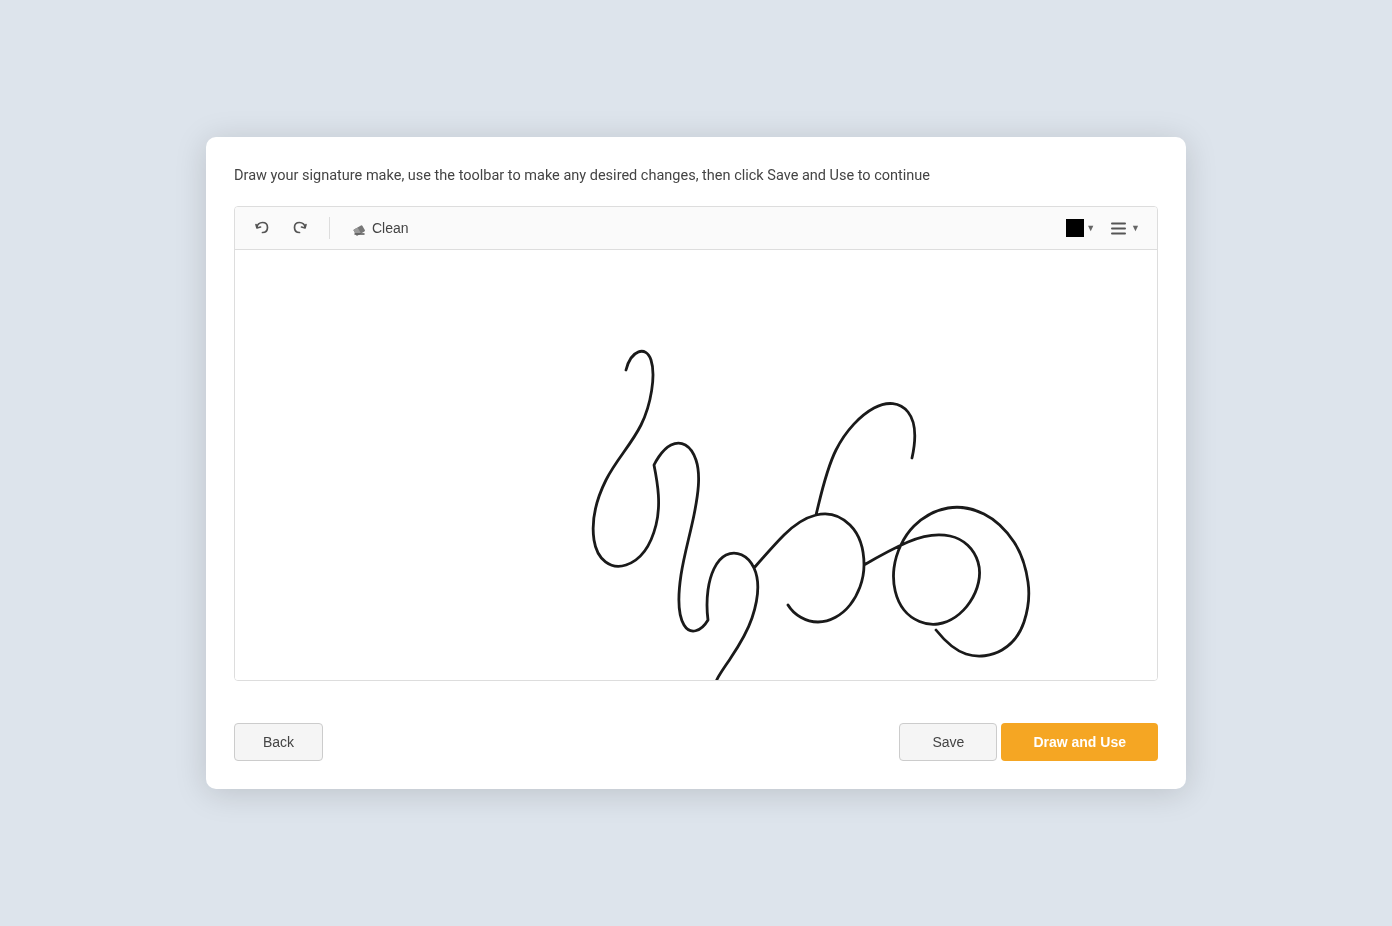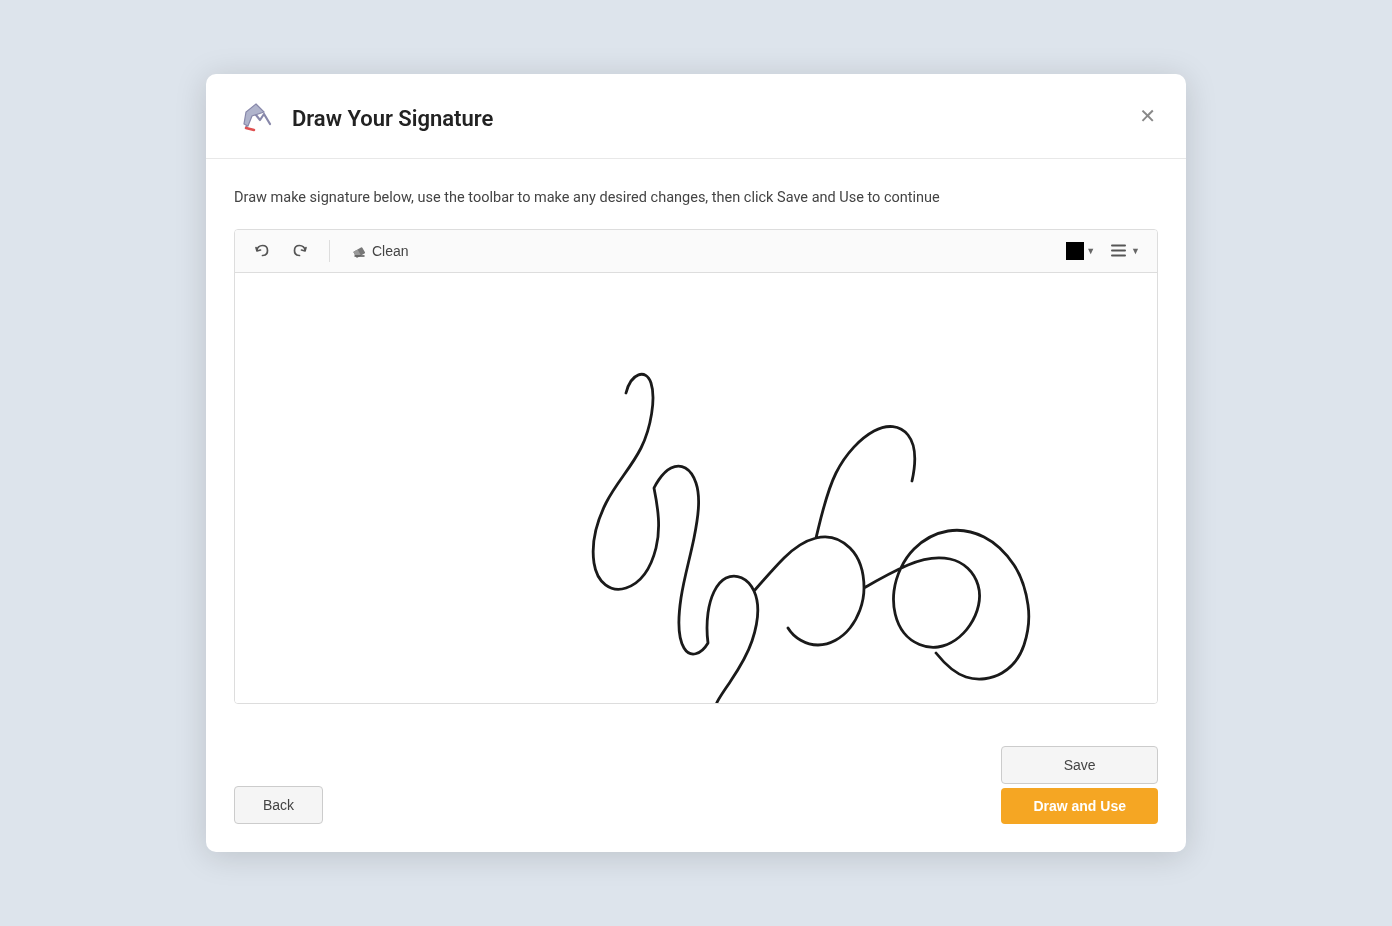--- a/index.html
+++ b/index.html
@@ -178,21 +178,20 @@
     .dialog-footer {
       display: flex;
       align-items: flex-end;
       justify-content: space-between;
       padding: 18px 28px 28px 28px;
     }
 
     .footer-right {
       display: flex;
       gap: 4px;
-      flex-direction: column;
     }
 
     .btn-back {
       background: #f5f5f5;
       border: 1px solid #ccc;
       color: #444;
       padding: 10px 28px;
       font-size: 14px;
       border-radius: 4px;
       cursor: pointer;
@@ -218,33 +217,23 @@
       font-size: 14px;
       border-radius: 4px;
       cursor: pointer;
       font-weight: 600;
     }
   </style>
 </head>
 <body>
 
 <div class="dialog">
-  <div class="dialog-header">
-
-    <svg class="dialog-icon" viewBox="0 0 44 44" xmlns="http://www.w3.org/2000/svg">
-      <path d="M12 32 L18 14 L26 24 L30 18 L36 28" stroke="#8888aa" stroke-width="2.2" fill="none" stroke-linecap="round" stroke-linejoin="round"></path>
-      <polygon points="22,8 30,16 18,20 14,30 10,28 12,16" fill="#b0b4cc" stroke="#8888aa" stroke-width="1.2"></polygon>
-      <line x1="12" y1="32" x2="20" y2="34" stroke="#e05050" stroke-width="2.5" stroke-linecap="round"></line>
-    </svg>
-    <span class="dialog-title">Draw Your Signature</span>
-    <button class="close-btn">✕</button>
-  </div>
 
   <div class="dialog-body">
-    <p class="instruction">Draw make signature below, use the toolbar to make any desired changes, then click Save and Use to continue</p>
+    <p class="instruction">Draw your signature make, use the toolbar to make any desired changes, then click Save and Use to continue</p>
 
     <div class="canvas-container">
       <div class="toolbar">
         <button class="toolbar-btn" title="Undo">
           <svg width="16" height="16" viewBox="0 0 16 16" fill="none" xmlns="http://www.w3.org/2000/svg">
             <path d="M3 7 C3 4.5 5.5 2.5 8.5 2.5 C11.5 2.5 13.5 4.5 13.5 7.5 C13.5 10.5 11.5 12.5 8.5 12.5" stroke="#555" stroke-width="1.7" fill="none" stroke-linecap="round"></path>
             <polyline points="2,4.5 3,8 6.5,7" stroke="#555" stroke-width="1.7" fill="none" stroke-linecap="round" stroke-linejoin="round"></polyline>
           </svg>
         </button>
         <button class="toolbar-btn" title="Redo">

